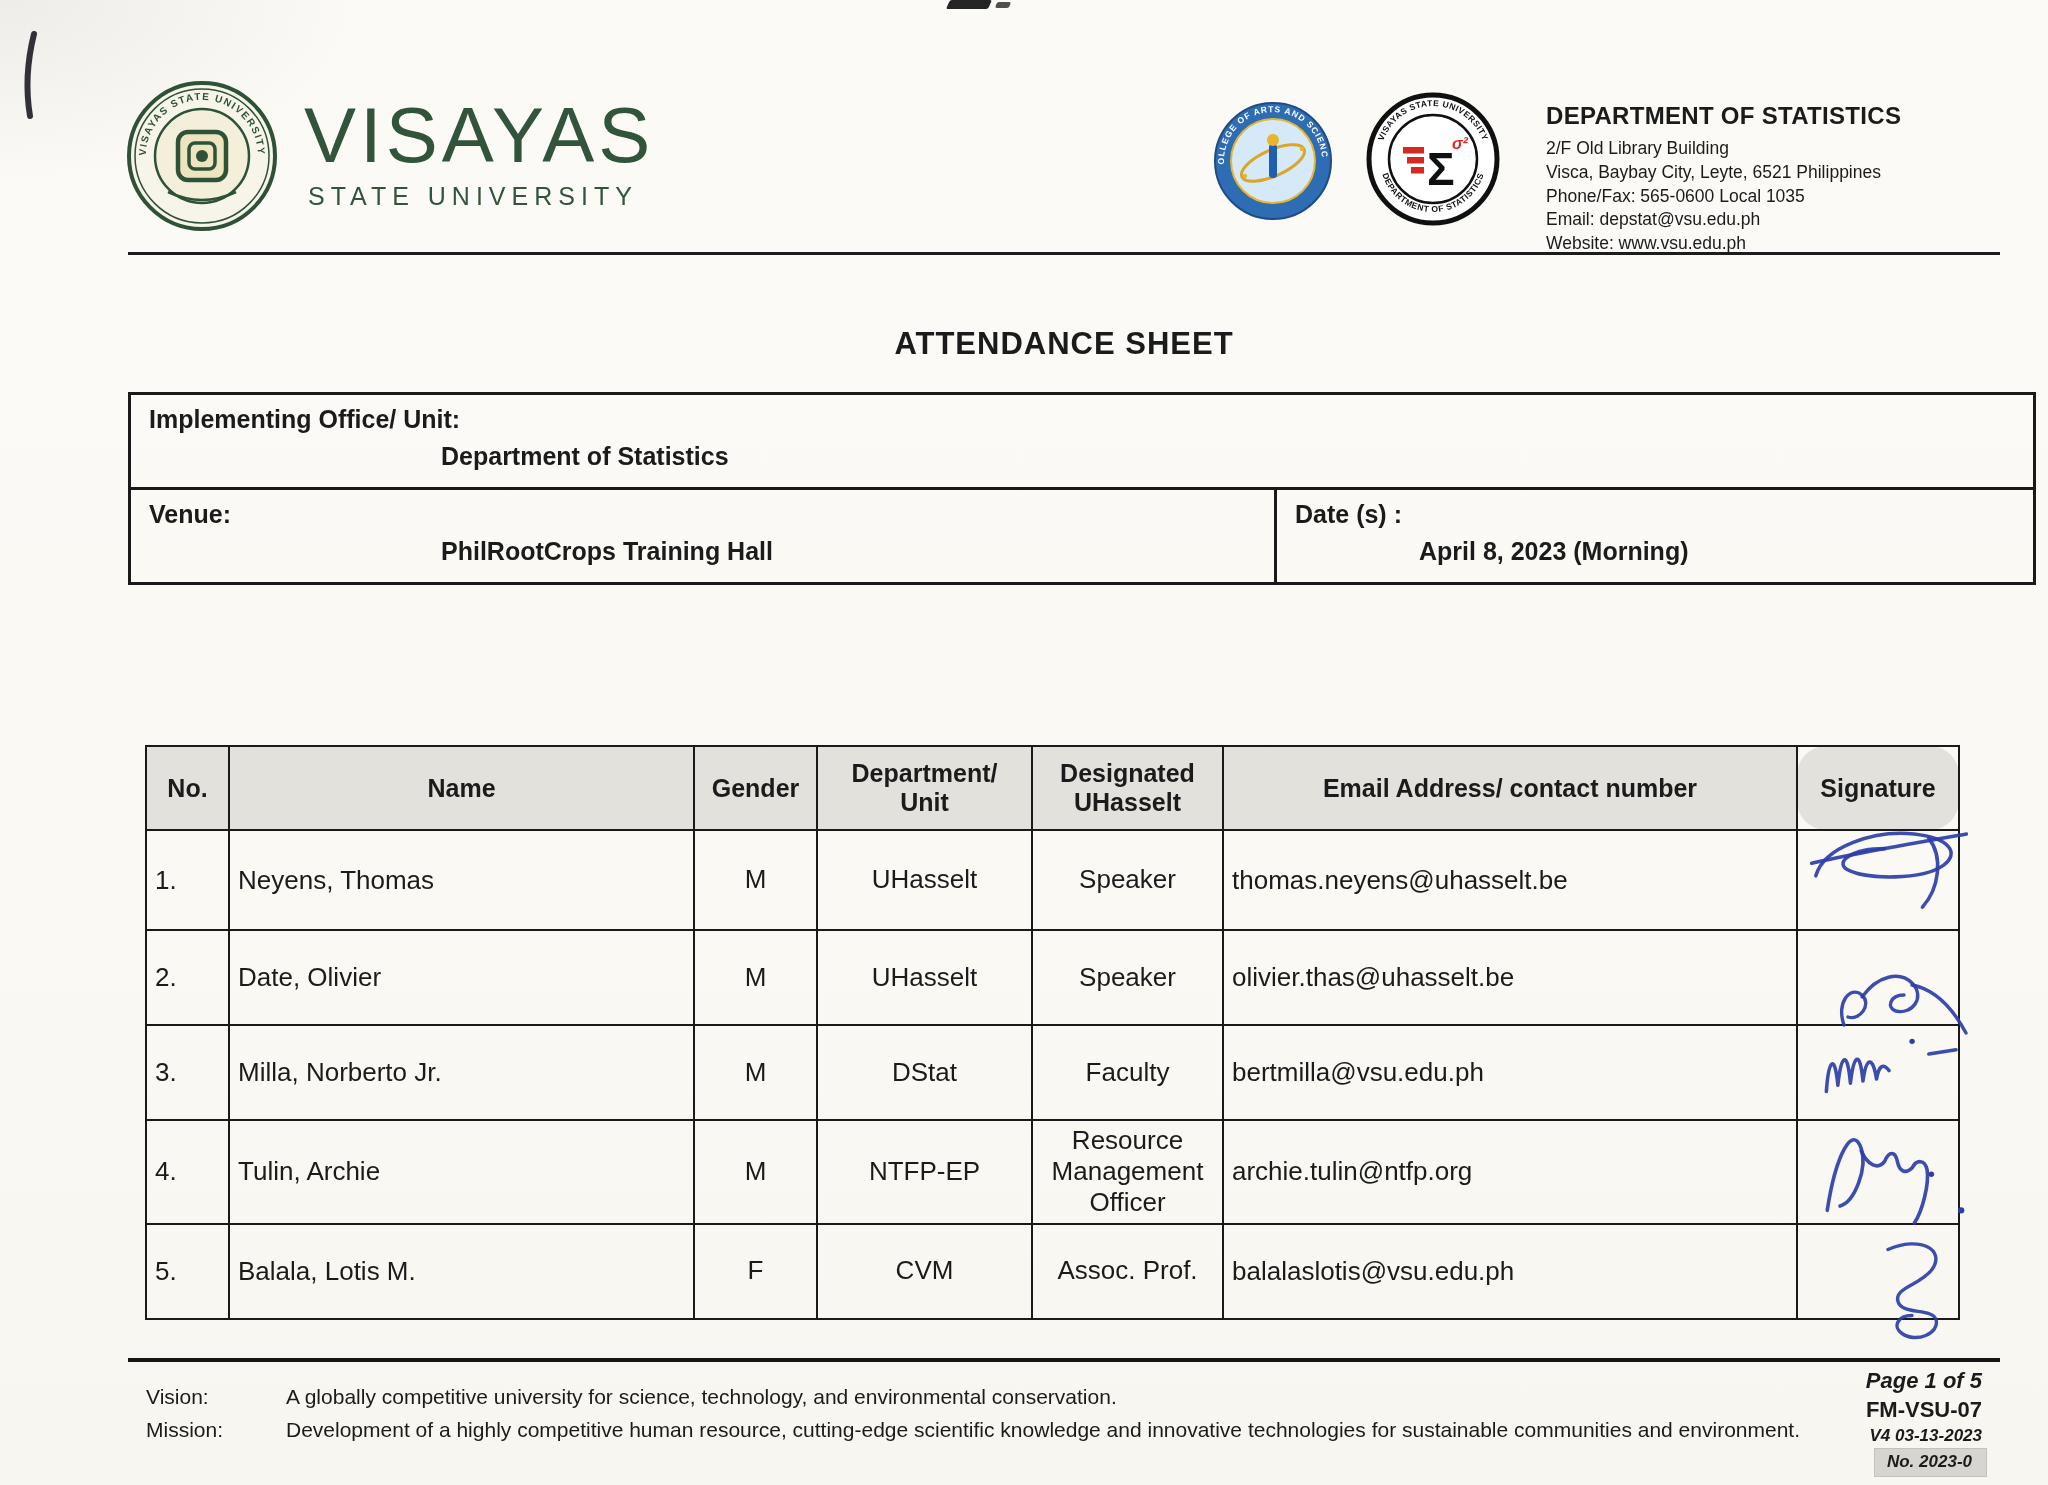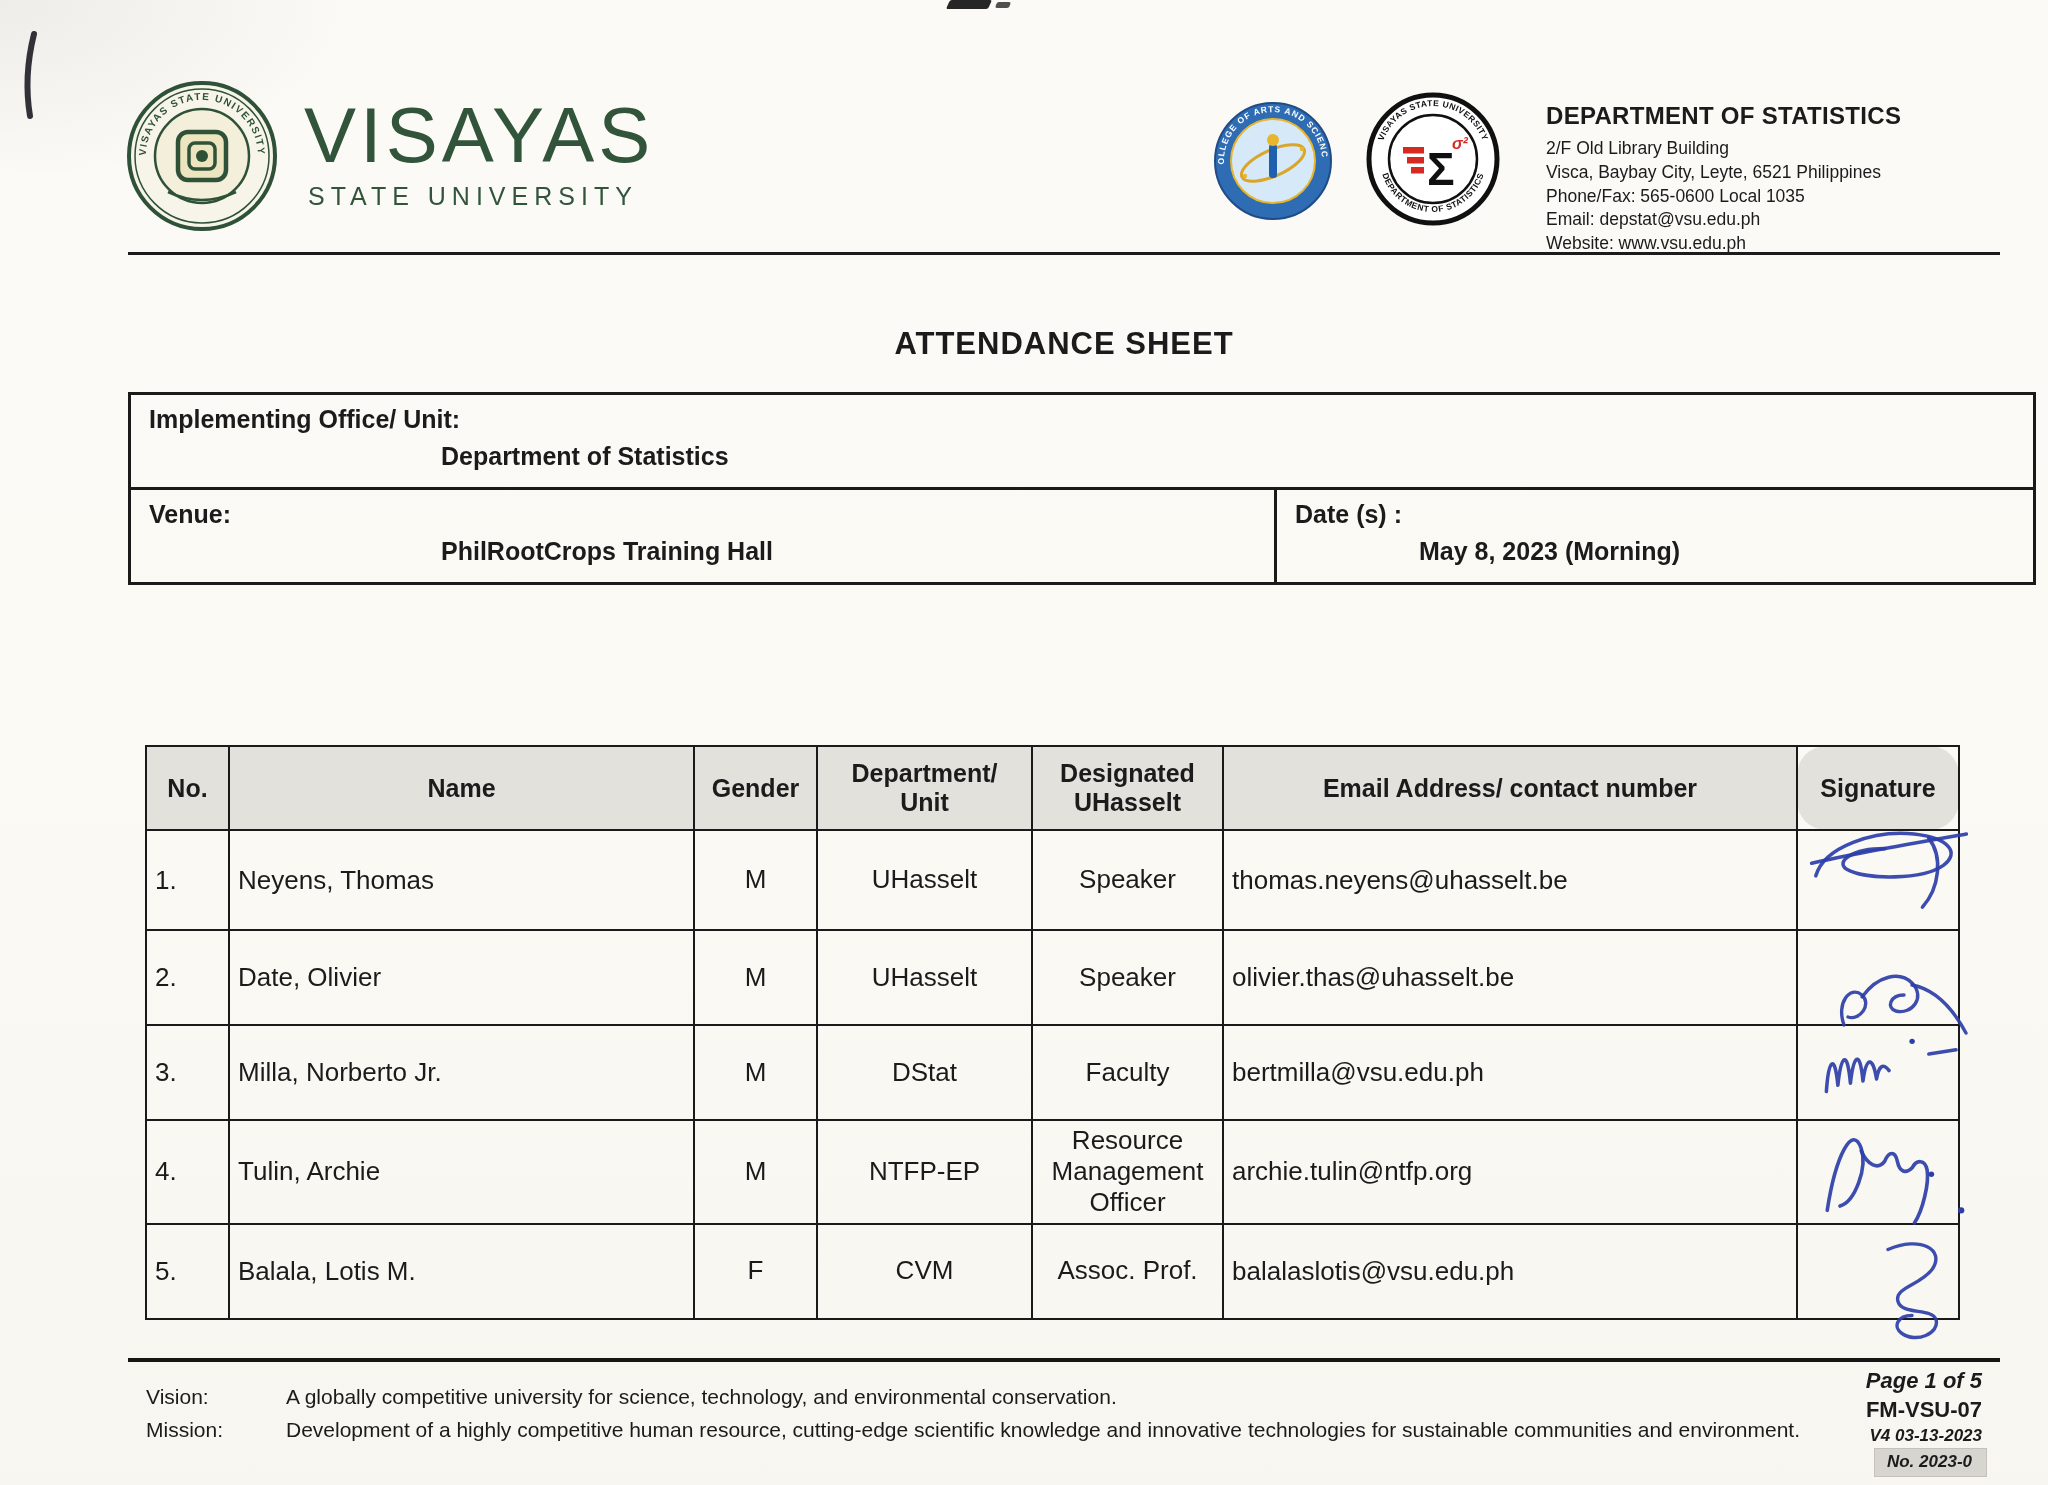--- a/index.html
+++ b/index.html
@@ -164,21 +164,21 @@
         <div class="form-value indent-a">Department of Statistics</div>
       </td>
     </tr>
     <tr>
       <td class="cell-venue">
         <div class="form-label">Venue:</div>
         <div class="form-value indent-a">PhilRootCrops Training Hall</div>
       </td>
       <td>
         <div class="form-label">Date (s) :</div>
-        <div class="form-value indent-b">May 8, 2023 (Morning)</div>
+        <div class="form-value indent-b">April 8, 2023 (Morning)</div>
       </td>
     </tr>
   </tbody>
     </table>
 
   <table class="main-table">
     <thead>
       <tr>
         <th class="col-no">No.</th>
         <th class="col-name">Name</th>

